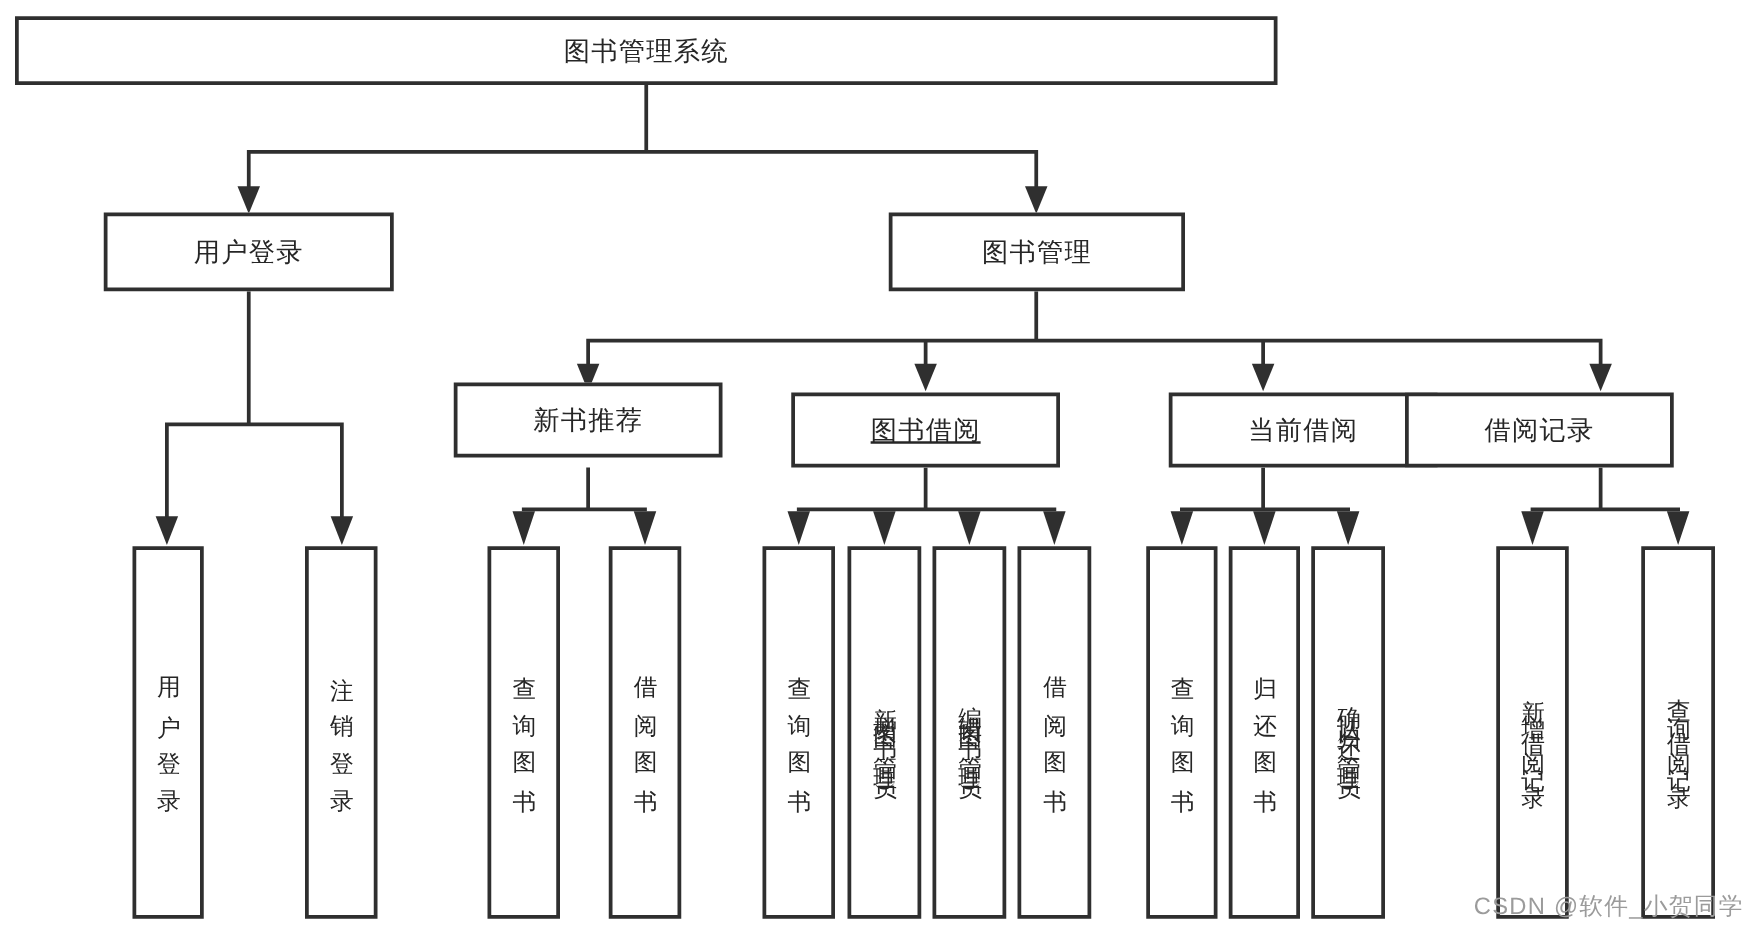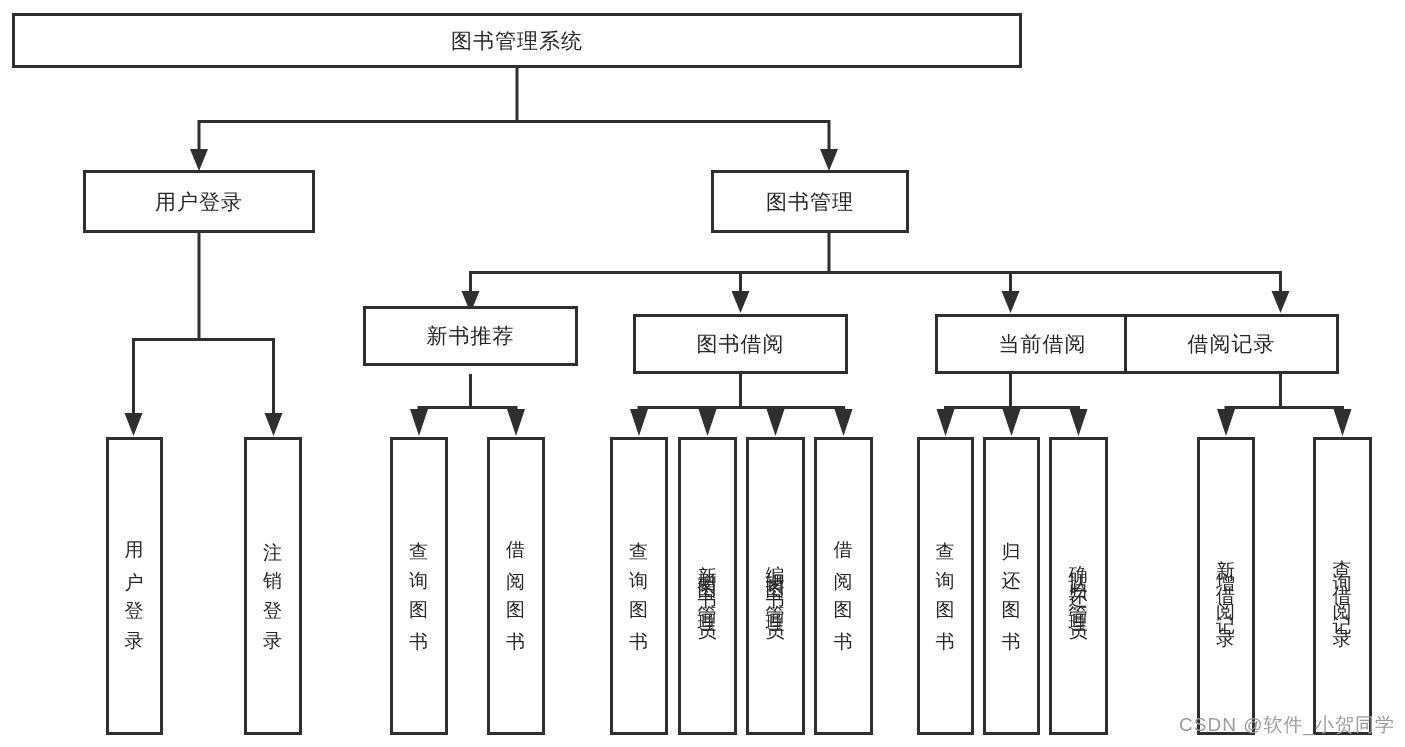--- a/index.html
+++ b/index.html
@@ -95,28 +95,28 @@
     </g>
   </svg>
 
   <div class="hbox" style="left:12px;top:13px;width:1010px;height:55px;text-align:right;">
     <span>图书管理系统</span>
   </div>
 
   <div class="hbox" style="left:83px;top:170px;width:232px;height:63px;">
     <span>用户登录</span>
   </div>
-  <div class="hbox" style="left:711px;top:170px;width:198px;height:63px;align-items:center;">
+  <div class="hbox" style="left:711px;top:170px;width:237px;height:63px;align-items:center;">
     <span>图书管理</span>
   </div>
 
   <div class="hbox" style="left:363px;top:306px;width:215px;height:60px;">
     <span>新书推荐</span>
   </div>
-  <div class="hbox" style="left:633px;top:314px;width:215px;height:60px;">
+  <div class="hbox" style="left:633px;top:314px;width:215px;height:60px;text-decoration:underline;">
     <span>图书借阅</span>
   </div>
   <div class="hbox" style="left:903px;top:314px;width:215px;height:60px;margin-left:32px;">
     <span>当前借阅</span>
   </div>
   <div class="hbox" style="left:1124px;top:314px;width:215px;height:60px;">
     <span>借阅记录</span>
   </div>
 
   <div class="vbox ls-lg" style="left:106px;width:57px;">

